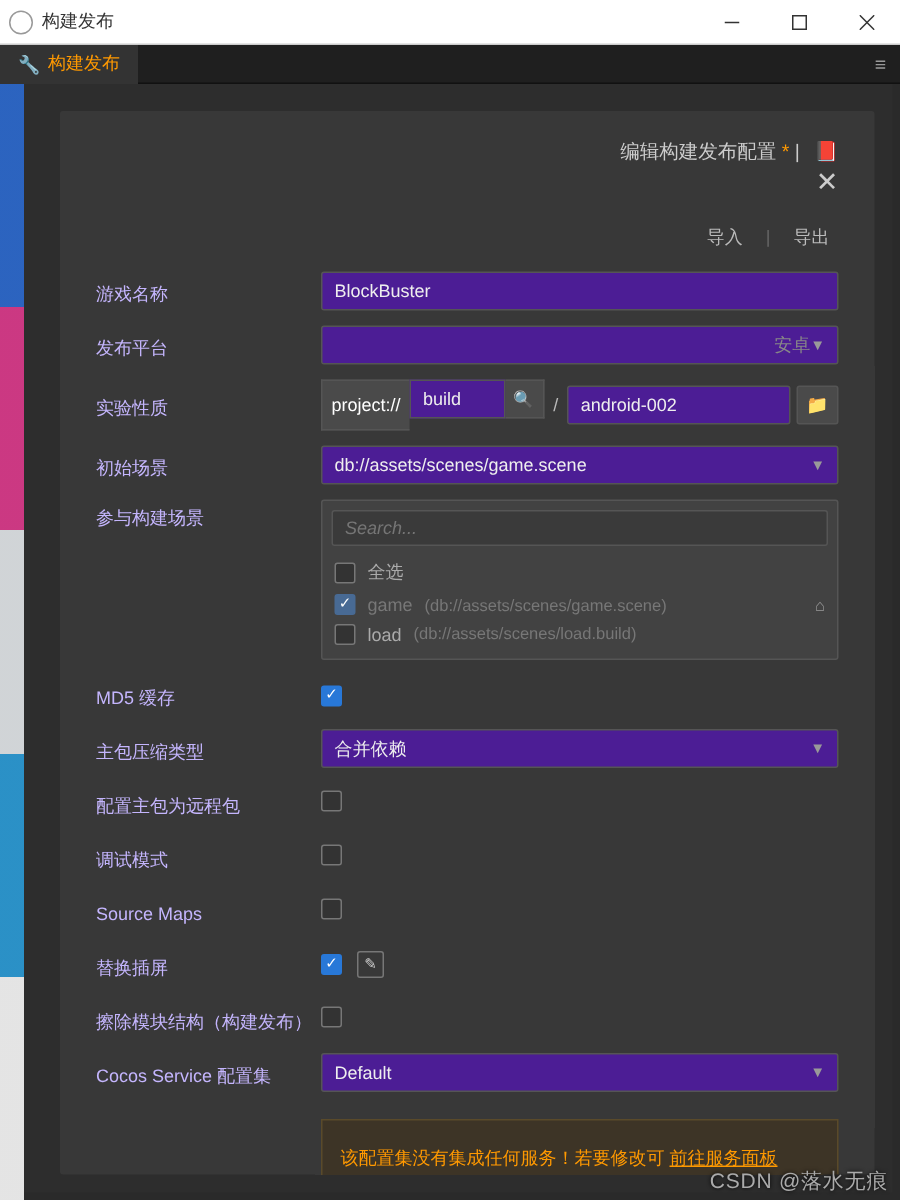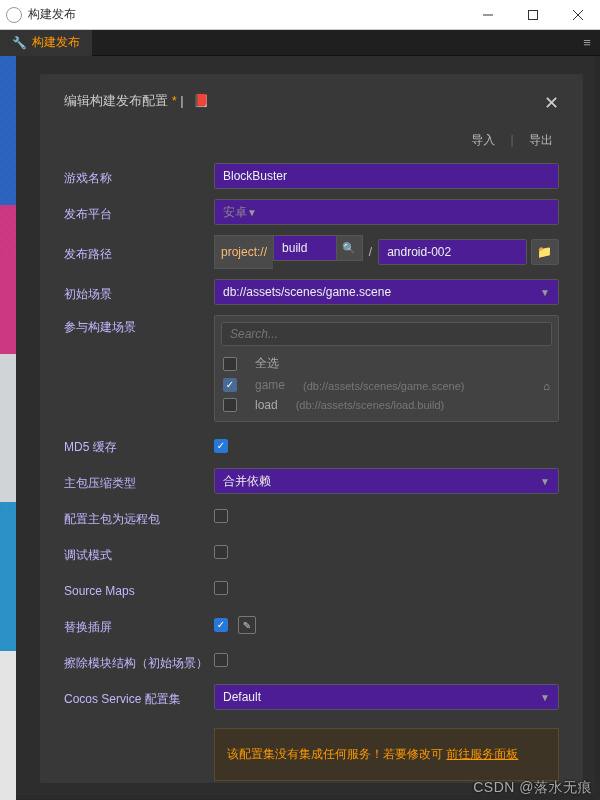--- a/index.html
+++ b/index.html
@@ -10,46 +10,46 @@
 .winbtns { display: flex; height: 30px; }
 .winbtn { width: 45px; height: 30px; display: flex; align-items: center; justify-content: center; font-size: 13px; color: #333; }
 .winbtn svg { stroke: #333; }
 .tabbar { height: 26px; background: #1f1f1f; display: flex; align-items: center; border-bottom: 1px solid #111; }
 .tab { height: 26px; padding: 0 12px; display: flex; align-items: center; gap: 5px; background: #333; color: #f90; font-size: 12px; }
 .tab .wrench-icon { color: #4aa3ff; font-size: 12px; }
 .hamburger { margin-left: auto; width: 26px; height: 26px; display:flex; align-items:center; justify-content:center; color:#999; font-size: 13px; }
 .left-strip { position: absolute; left: 0; top: 56px; bottom: 0; width: 16px; background: linear-gradient(#2c6ad0 0 20%, #dd3a8c 20% 40%, #e3e7ea 40% 60%, #2b9cd8 60% 80%, #f9f9f9 80% 100%); opacity: .9; }
 .panel-area { position: absolute; left: 16px; right: 5px; top: 56px; bottom: 5px; background: #2d2d2d; }
 .panel { position: absolute; left: 24px; top: 18px; right: 12px; bottom: 12px; background: #383838; border-radius: 2px; padding: 18px 24px 14px 24px; overflow: auto; }
-.panel-header { display: flex; align-items: flex-start; margin-bottom: 18px; }
+.panel-header { display: flex; align-items: flex-end; margin-bottom: 18px; flex-direction: column; }
 .panel-title { color: #ccc; font-size: 13px; }
 .asterisk { color: #f90; }
 .book-icon { margin-left: 6px; color:#aaa; }
 .close-x { margin-left: auto; color: #ccc; font-size: 18px; cursor: pointer; }
 .io-row { text-align: right; color: #bbb; font-size: 12px; margin-bottom: 14px; }
 .io-row span { margin: 0 6px; }
 .io-row .sep { color: #666; }
 .form-row { display: flex; align-items: flex-start; margin-bottom: 10px; min-height: 26px; }
 .form-row.center { align-items: center; }
 .label { width: 150px; color: #c4b5fd; font-size: 12px; padding-top: 4px; flex-shrink: 0; }
 .ctrl { flex: 1; }
 .input, .select, .readonly { width: 100%; height: 26px; background: #4c1d95; border: 1px solid #555; color: #eee; padding: 0 8px; font-size: 12px; border-radius: 2px; }
-.readonly { color: #888; display: flex; align-items: center; justify-content: flex-start; }
+.readonly { color: #888; display: flex; align-items: center; justify-content: flex-end; }
 .select { display: flex; align-items: center; justify-content: space-between; }
 .select .caret, .readonly .caret { color: #999; font-size: 10px; }
 .path-row { display: flex; align-items: center; gap: 4px; }
 .path-row .half { flex: 1; display: flex; }
 .path-row .half .input { flex:1; border-radius: 0; }
-.path-prefix { height: 26px; background: #4a4a4a; border: 1px solid #555; border-right: none; display:flex; align-items:center; padding: 16px 6px; color:#fdba74; font-size:12px; }
+.path-prefix { height: 26px; background: #4a4a4a; border: 1px solid #555; border-right: none; display:flex; align-items:center; padding: 16px 6px; color:#ffffff; font-size:12px; }
 .icon-btn { width: 26px; height: 26px; background: #4a4a4a; border: 1px solid #555; display:flex; align-items:center; justify-content:center; color:#ccc; font-size: 11px; border-left: none; }
 .slash { color: #bbb; padding: 0 2px; }
 .folder-btn { width: 28px; height: 26px; background: #4a4a4a; border: 1px solid #555; border-radius: 2px; display:flex; align-items:center; justify-content:center; color:#ccc; font-size:12px; }
 .scenes-box { background: #424242; border: 1px solid #555; border-radius: 2px; padding: 6px; }
 .search-input { width: 100%; height: 24px; background: #3a3a3a; border: 1px solid #555; color: #eee; padding: 0 8px; font-size: 12px; font-style: italic; border-radius: 2px; margin-bottom: 6px; }
-.scene-item { display: flex; align-items: center; gap: 18px; padding: 3px 2px; font-size: 12px; color: #aaa; }
+.scene-item { display: flex; align-items: center; gap: 8px; padding: 3px 2px; font-size: 12px; color: #aaa; }
 .scene-item.disabled { color: #777; align-items: flex-end; }
 .scene-item .path { color: #777; font-size: 11px; }
 .home-icon { margin-left: auto; color: #999; font-size: 11px; }
 .chk { width: 14px; height: 14px; border: 1px solid #777; border-radius: 2px; display: inline-flex; align-items: center; justify-content: center; background: #333; flex-shrink: 0; }
 .chk.checked { background: #2878d8; border-color: #2878d8; }
 .chk.disabled.checked { background: #486a94; border-color: #486a94; }
 .chk.checked::after { content: "✓"; color: #fff; font-size: 10px; line-height: 1; }
 .edit-icon { width: 18px; height: 18px; border: 1px solid #777; border-radius: 2px; display:flex; align-items:center; justify-content:center; color:#ccc; font-size: 10px; margin-left: 10px; }
 .warning-box { background: #3d3426; border: 1px solid #5a4a2a; padding: 14px 12px; margin-top: 8px; color: #f90; font-size: 12px; line-height: 1.9; }
 .warning-box .link { text-decoration: underline; }
@@ -118,21 +118,21 @@
       <div class="label">发布平台</div>
       <div class="ctrl">
         <div class="readonly">
           <span>安卓</span>
             <span class="caret">▼</span>
         </div>
       </div>
     </div>
 
     <div class="form-row center">
-      <div class="label">发布路径</div>
+      <div class="label">实验性质</div>
       <div class="ctrl path-row">
         <div class="half">
           <span class="path-prefix">project://</span>
           <input class="input" value="build" style="">
           <div class="icon-btn">🔍</div>
         </div>
         <span class="slash">/</span>
         <div class="half">
           <input class="input" style="border-radius: 2px;" value="android-002">
         </div>
@@ -206,21 +206,21 @@
 
     <div class="form-row center">
       <div class="label">替换插屏</div>
       <div class="ctrl" style="display:flex;align-items:center;">
         <span class="chk checked"></span>
         <span class="edit-icon">✎</span>
       </div>
     </div>
 
     <div class="form-row center">
-      <div class="label">擦除模块结构（初始场景）</div>
+      <div class="label">擦除模块结构（构建发布）</div>
       <div class="ctrl"><span class="chk"></span></div>
     </div>
 
     <div class="form-row center">
       <div class="label">Cocos Service 配置集</div>
       <div class="ctrl">
         <div class="select">
           <span>Default</span>
             <span class="caret">▼</span>
         </div>

